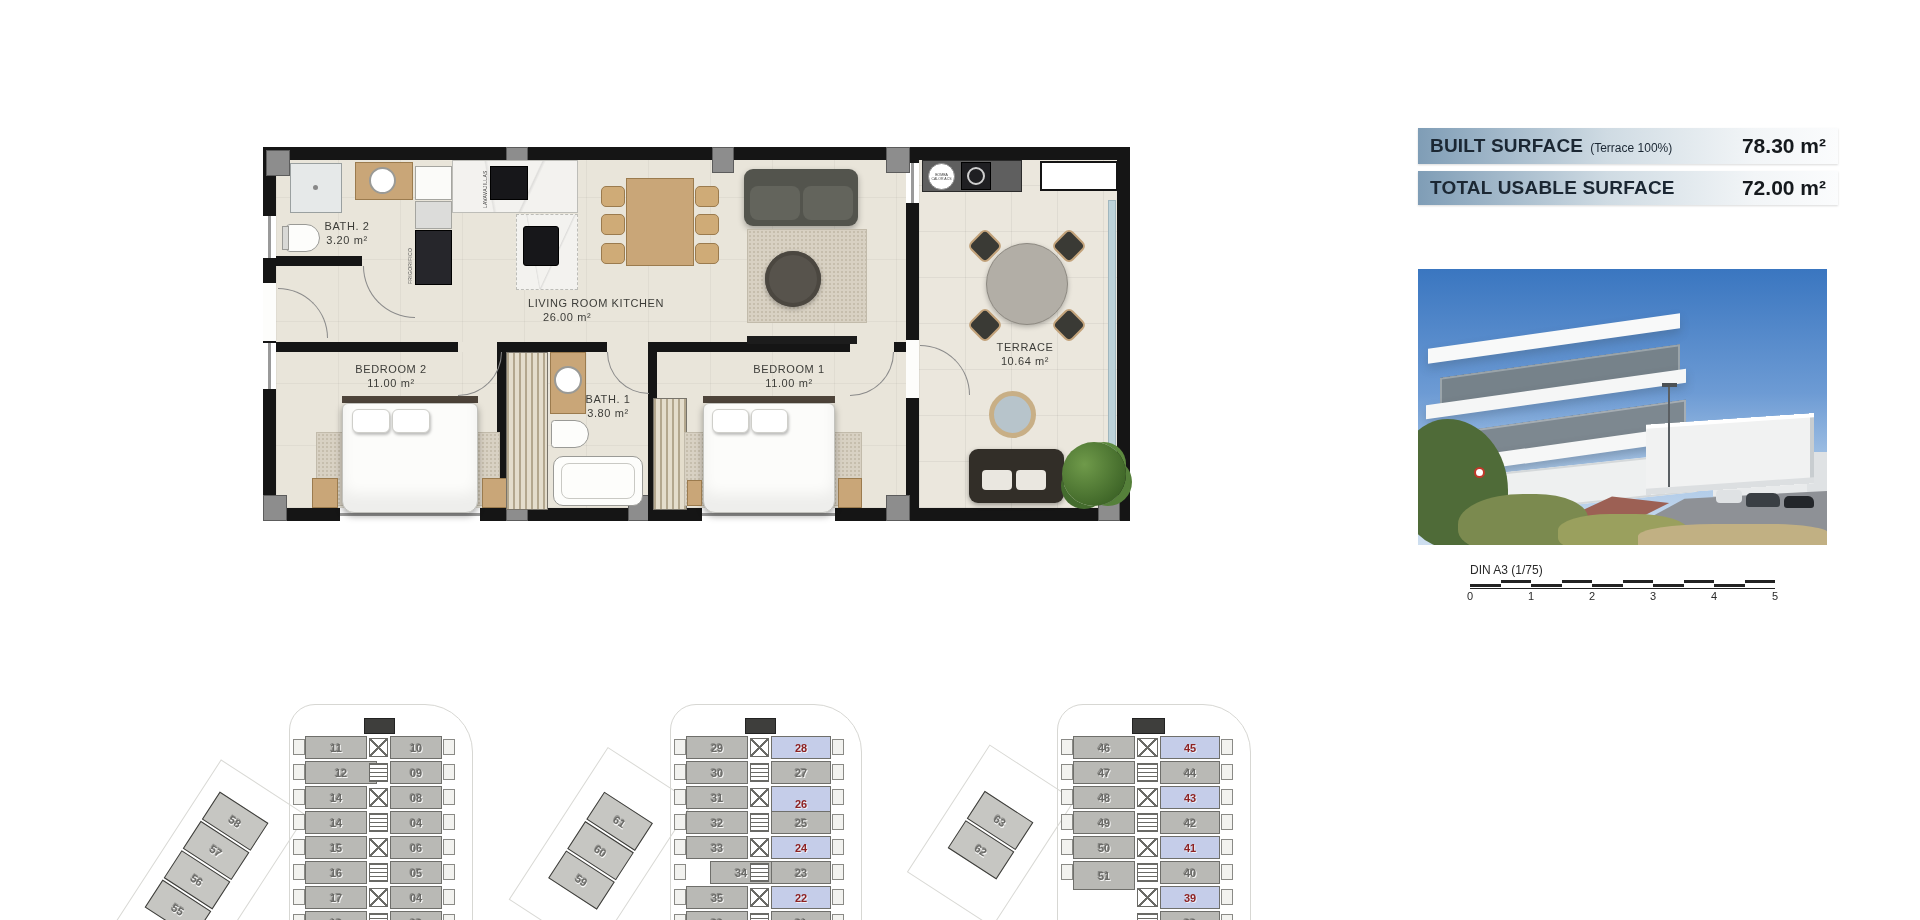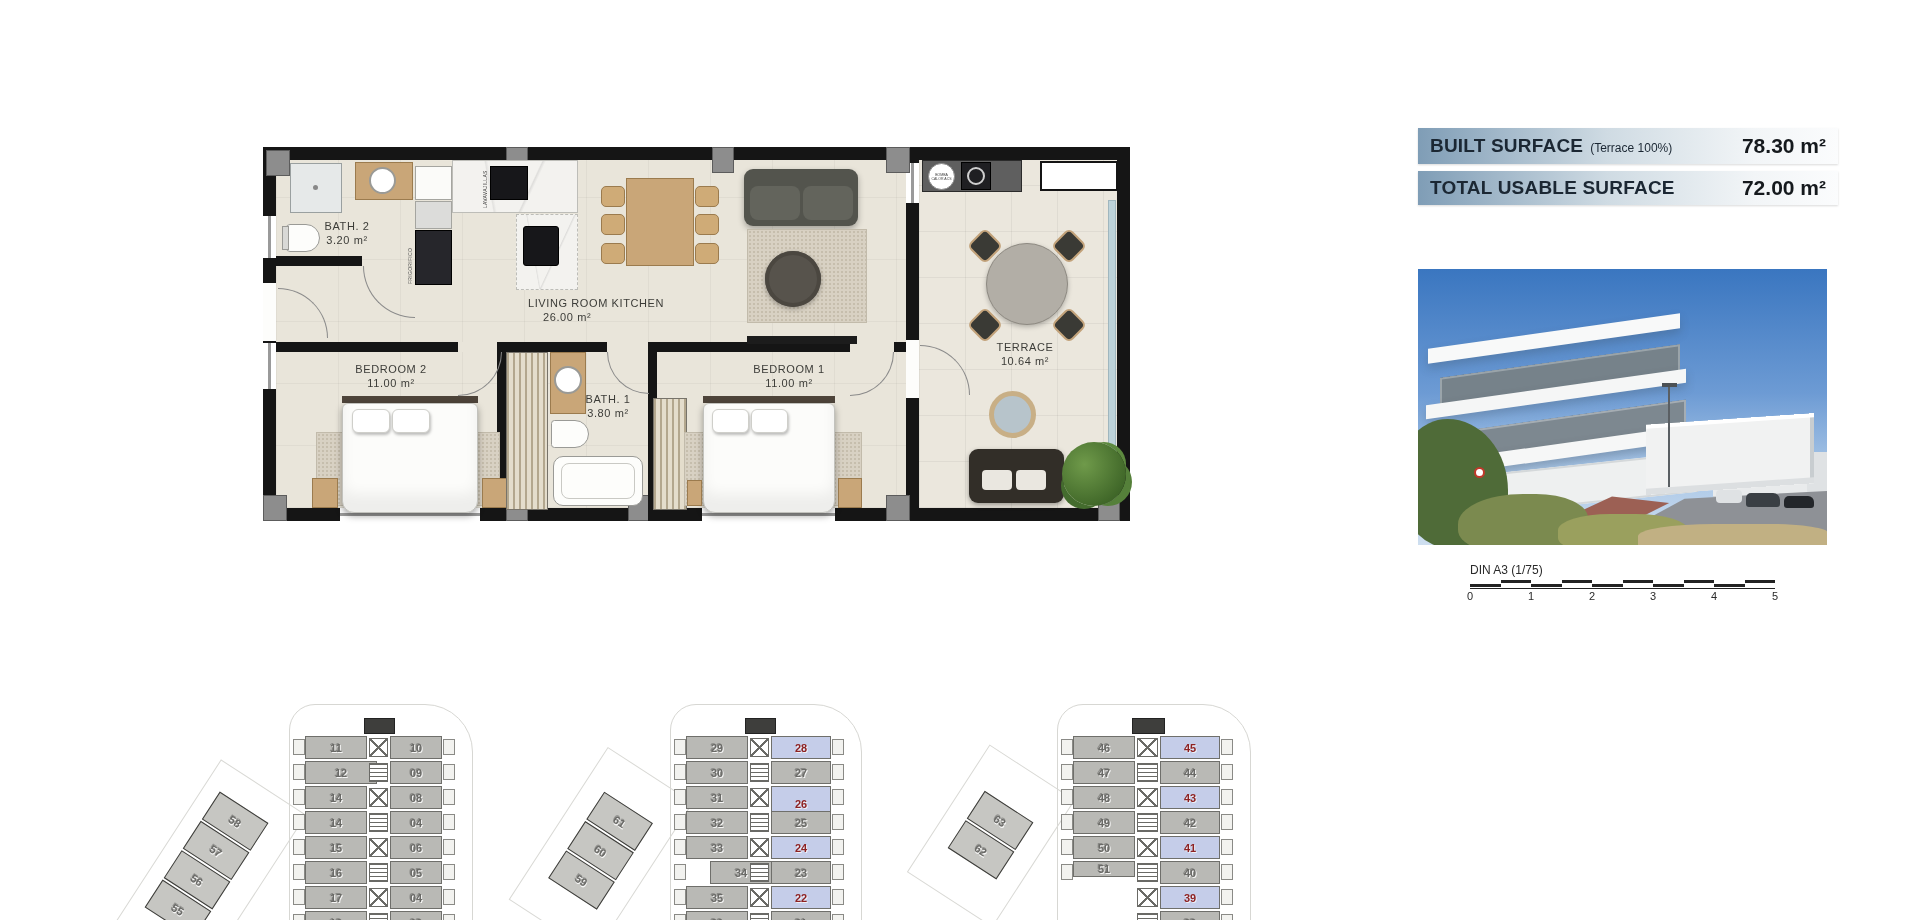--- a/index.html
+++ b/index.html
@@ -501,21 +501,21 @@
       <div class="kp-glyph stairs" style="left: 1137px; top: 813px; width: 21px; height: 19px;"></div>
       <div class="kp-cell" style="left: 1073px; top: 836px; width: 62px; height: 23px;">
         <span class="kp-num">50</span>
       </div>
       <div class="kp-notch" style="left: 1061px; top: 839px; width: 12px; height: 16px;"></div>
       <div class="kp-cell hl" style="left: 1160px; top: 836px; width: 60px; height: 23px;">
         <span class="kp-num">41</span>
       </div>
       <div class="kp-notch" style="left: 1221px; top: 839px; width: 12px; height: 16px;"></div>
       <div class="kp-glyph xbox" style="left: 1137px; top: 838px; width: 21px; height: 19px;"></div>
-      <div class="kp-cell" style="left: 1073px; top: 861px; width: 62px; height: 16px;">
+      <div class="kp-cell" style="left: 1073px; top: 861px; width: 62px; height: 29px;">
         <span class="kp-num">51</span>
       </div>
       <div class="kp-notch" style="left: 1061px; top: 864px; width: 12px; height: 16px;"></div>
       <div class="kp-cell" style="left: 1160px; top: 861px; width: 60px; height: 23px;">
         <span class="kp-num">40</span>
       </div>
       <div class="kp-notch" style="left: 1221px; top: 864px; width: 12px; height: 16px;"></div>
       <div class="kp-glyph stairs" style="left: 1137px; top: 863px; width: 21px; height: 19px;"></div>
       <div class="kp-cell hl" style="left: 1160px; top: 886px; width: 60px; height: 23px;">
         <span class="kp-num">39</span>

